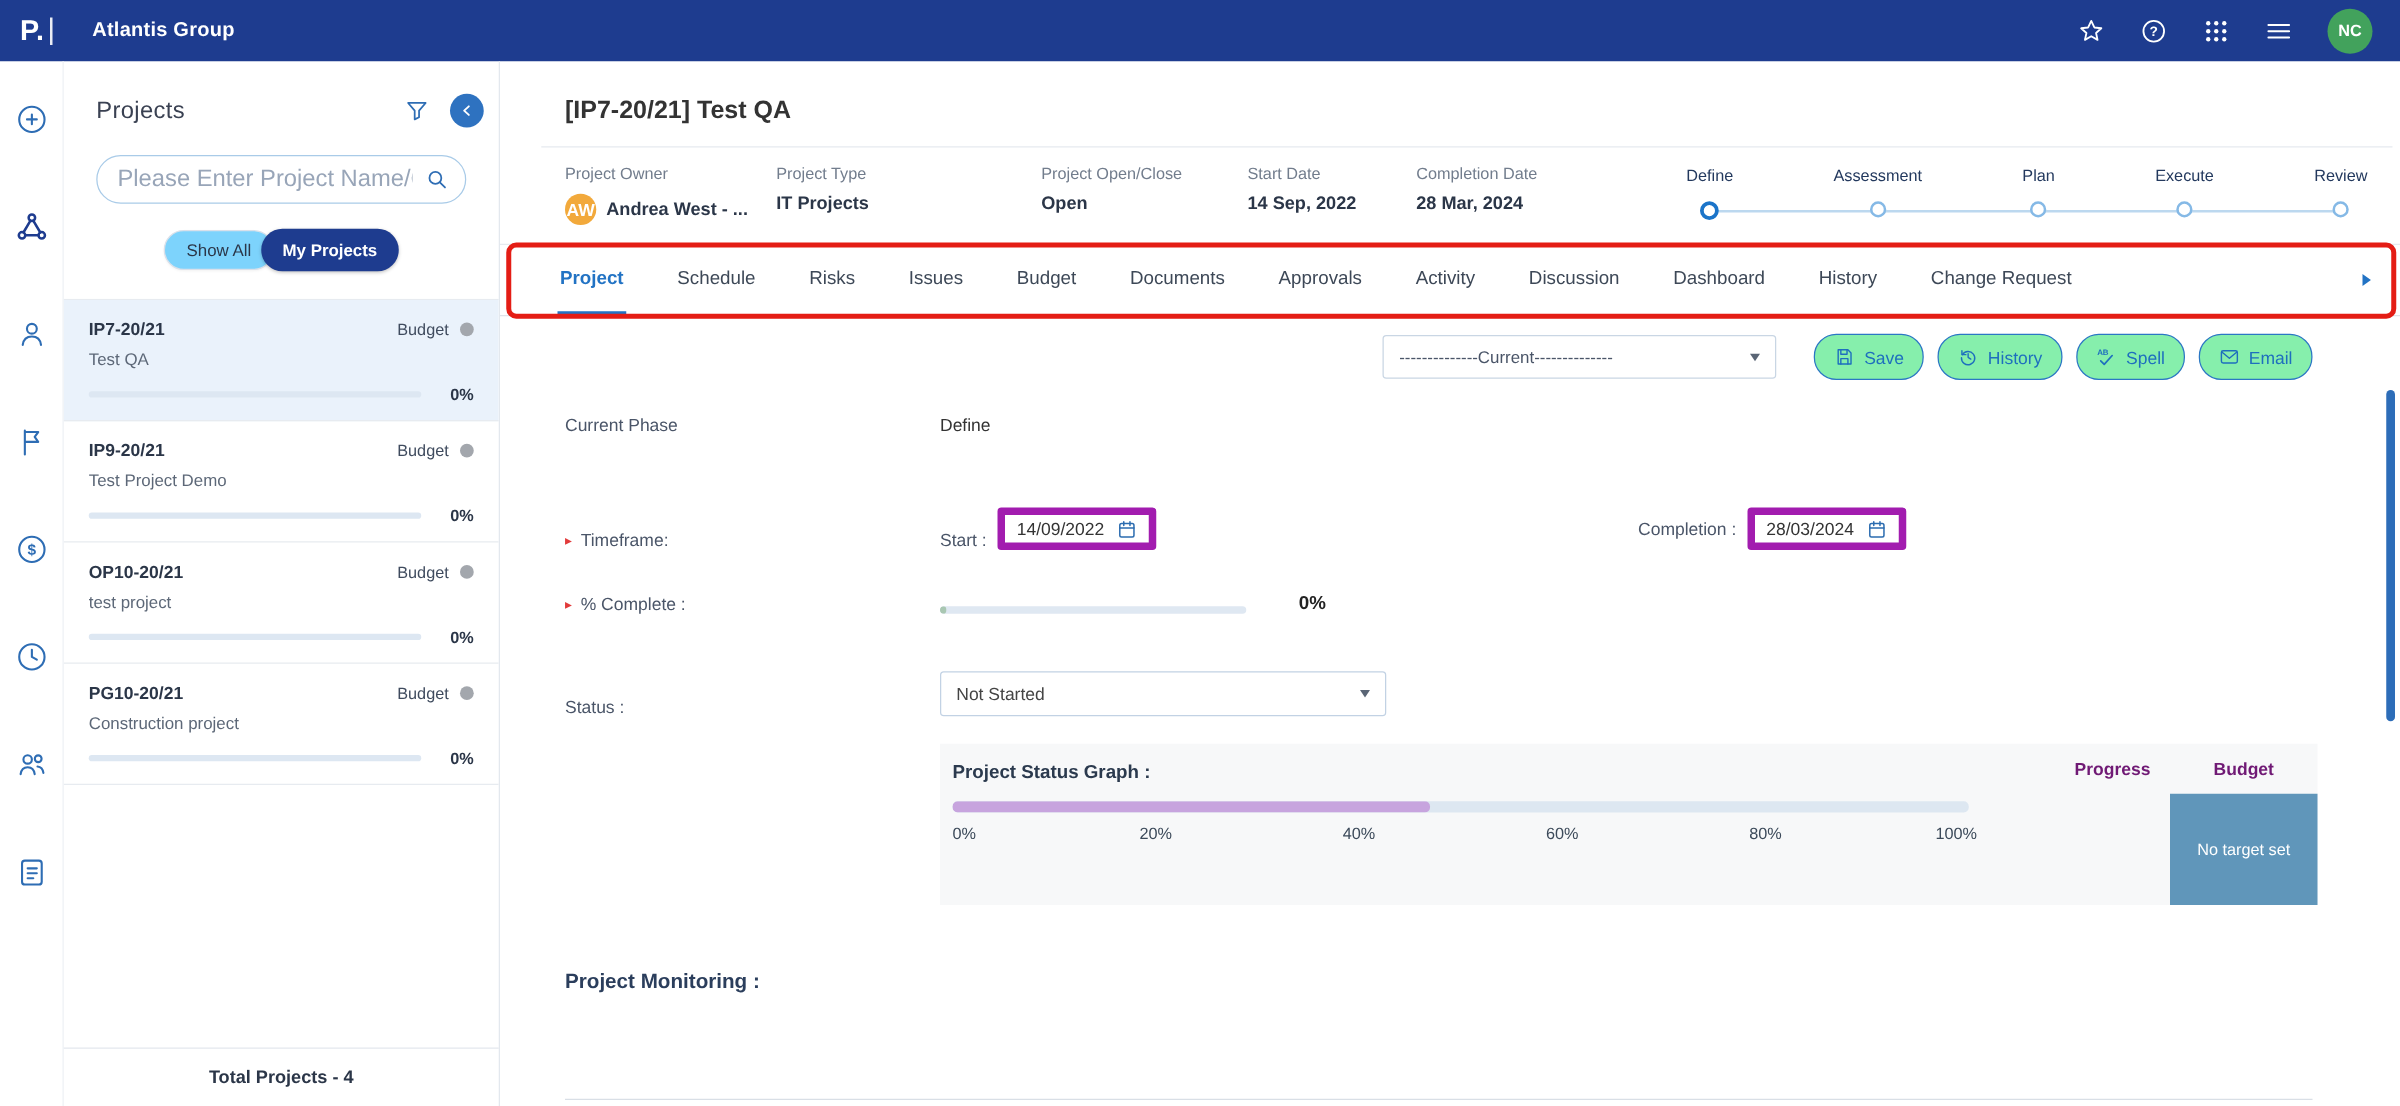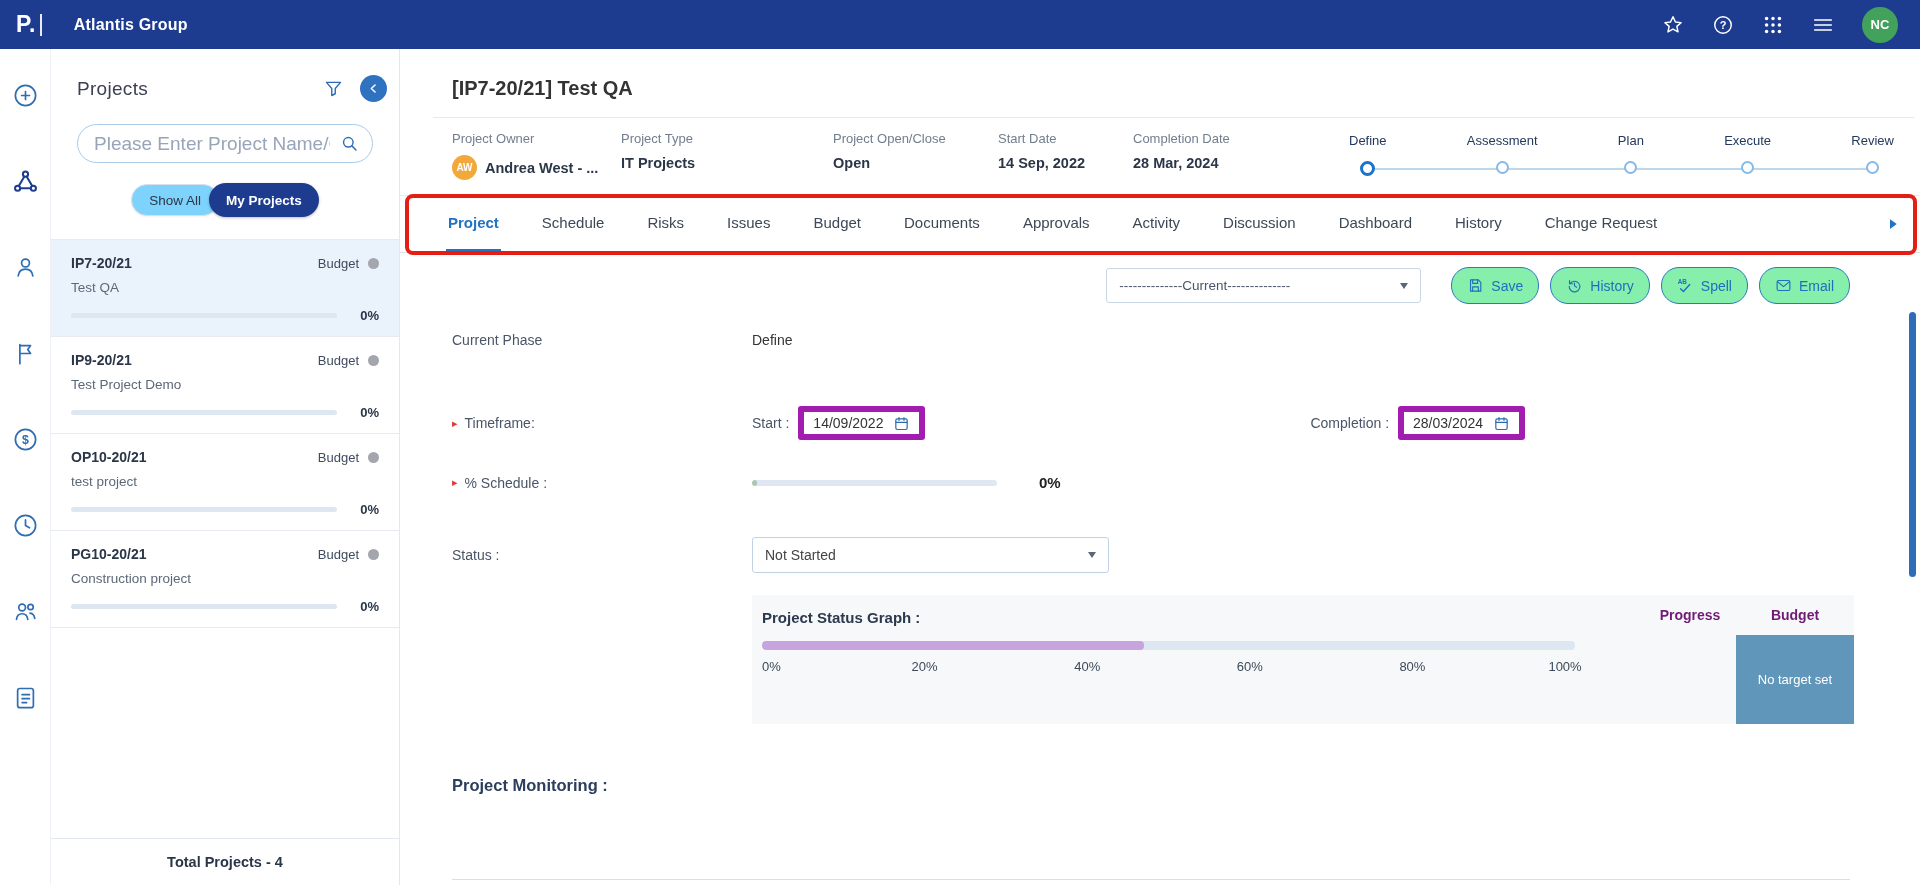--- a/index.html
+++ b/index.html
@@ -63,21 +63,21 @@
   .title-wrap{margin:0 6px 0 33px;border-bottom:1px solid #e6eaef;padding:28px 0 17px 19px;}
   .page-title{font-size:20px;font-weight:bold;color:#333;}
   .info-bar{display:flex;align-items:flex-start;padding:13px 12px 15px 52px;border-bottom:1px solid #e6eaef;}
   .info-col .lbl{font-size:13px;color:#727d8d;margin-bottom:9px;}
   .info-col .val{font-size:14.5px;font-weight:bold;color:#2b3648;display:flex;align-items:center;gap:8px;}
   .info-col:nth-of-type(1){width:169px;}
   .info-col:nth-of-type(2){width:212px;}
   .info-col:nth-of-type(3){width:165px;}
   .info-col:nth-of-type(4){width:135px;}
   .info-col:nth-of-type(5){width:196px;}
-  .info-avatar{width:25px;height:25px;border-radius:50%;background:var(--avatar-orange);color:#fff;font-size:10px;font-weight:bold;display:flex;align-items:center;justify-content:center;}
+  .info-avatar{width:25px;height:25px;border-radius:50%;background:var(--avatar-orange);color:#fff;font-size:14px;font-weight:bold;display:flex;align-items:center;justify-content:center;}
   .info-avatar:empty{display:none;}
 
   .phases{margin-left:auto;margin-right:14px;width:545px;display:flex;justify-content:space-between;position:relative;padding-top:2px;}
   .phases::before{content:"";position:absolute;left:20px;right:20px;bottom:6px;height:2px;background:#bcd8ef;}
   .phase{display:flex;flex-direction:column;align-items:center;gap:13px;cursor:pointer;z-index:1;}
   .phase-label{font-size:13px;color:#23395e;}
   .phase-dot{width:13px;height:13px;border-radius:50%;background:#fff;border:2px solid #85b9e6;}
   .phase.active .phase-dot{width:15px;height:15px;border:3px solid var(--phase-active-blue);}
 
   .tabwrap{position:relative;height:57px;border-bottom:1px solid #dfe3e9;display:flex;align-items:stretch;padding:0 18px 0 46px;}
@@ -87,21 +87,21 @@
   .tabs-overflow{align-self:center;width:18px;height:18px;cursor:pointer;margin-left:8px;flex-shrink:0;}
   .annotation{position:absolute;left:5px;right:3px;top:-2px;bottom:-3px;border:4px solid var(--annotation-red);border-radius:8px;pointer-events:none;z-index:4;}
 
   .toolbar{display:flex;align-items:center;margin:14px 70px 0 52px;}
   .version-select{margin-left:auto;width:315px;height:35px;border:1px solid #c9d6e4;border-radius:3px;display:flex;align-items:center;justify-content:space-between;padding:0 12px;color:#4a5568;font-size:13.5px;cursor:pointer;background:#fff;}
   .caret{width:0;height:0;border-left:4.5px solid transparent;border-right:4.5px solid transparent;border-top:6px solid #5a6575;}
   .btn-group{display:flex;gap:11px;margin-left:30px;}
   .obtn{display:flex;align-items:center;gap:7px;height:37px;padding:0 15px;border:1.6px solid #2b77c4;border-radius:18px;color:#1e6fbe;font-size:14px;background:#86efac;cursor:pointer;font-family:inherit;}
   .bic{width:17px;height:17px;stroke:currentColor;fill:none;stroke-width:1.6;stroke-linecap:round;stroke-linejoin:round;}
 
-  .form-row{display:flex;align-items:center;padding-left:52px;}
+  .form-row{display:flex;align-items:flex-end;padding-left:52px;}
   .flabel{width:300px;font-size:14px;color:#4a5568;display:flex;align-items:center;flex-shrink:0;}
   .bullet{color:#e23b3b;margin-right:7px;font-size:11px;}
   .row-phase{margin-top:28px;}
   .row-timeframe{margin-top:58px;}
   .row-percent{margin-top:34px;}
   .row-status{margin-top:46px;}
   .inline-lbl{font-size:14px;color:#4a5568;margin-right:9px;}
   .date-box{display:flex;align-items:center;border:6px solid #a21caf;border-radius:3px;height:34px;padding:0 9px;gap:10px;background:#fff;cursor:text;}
   .date-box .dval{font-size:14px;color:#333;}
   .cal{width:17px;height:17px;cursor:pointer;flex-shrink:0;}
@@ -526,21 +526,21 @@
             <rect x="4" y="5.5" width="16" height="15" rx="2" fill="none" stroke="#2b6cb0" stroke-width="1.7"></rect>
             <path d="M4 10.5h16M8.5 3.5v4M15.5 3.5v4" stroke="#2b6cb0" stroke-width="1.7" fill="none" stroke-linecap="round"></path>
           </svg>
         </div>
       </div>
     </div>
 
     <div class="form-row row-percent">
       <div class="flabel">
         <span class="bullet">▸</span>
-        <span>% Schedule :</span>
+        <span>% Complete :</span>
       </div>
       <div class="pc-track">
           <div class="pc-fill"></div>
         </div>
       <span class="pc-val">0%</span>
     </div>
 
     <div class="form-row row-status">
       <div class="flabel">Status :</div>
       <div class="status-select">

